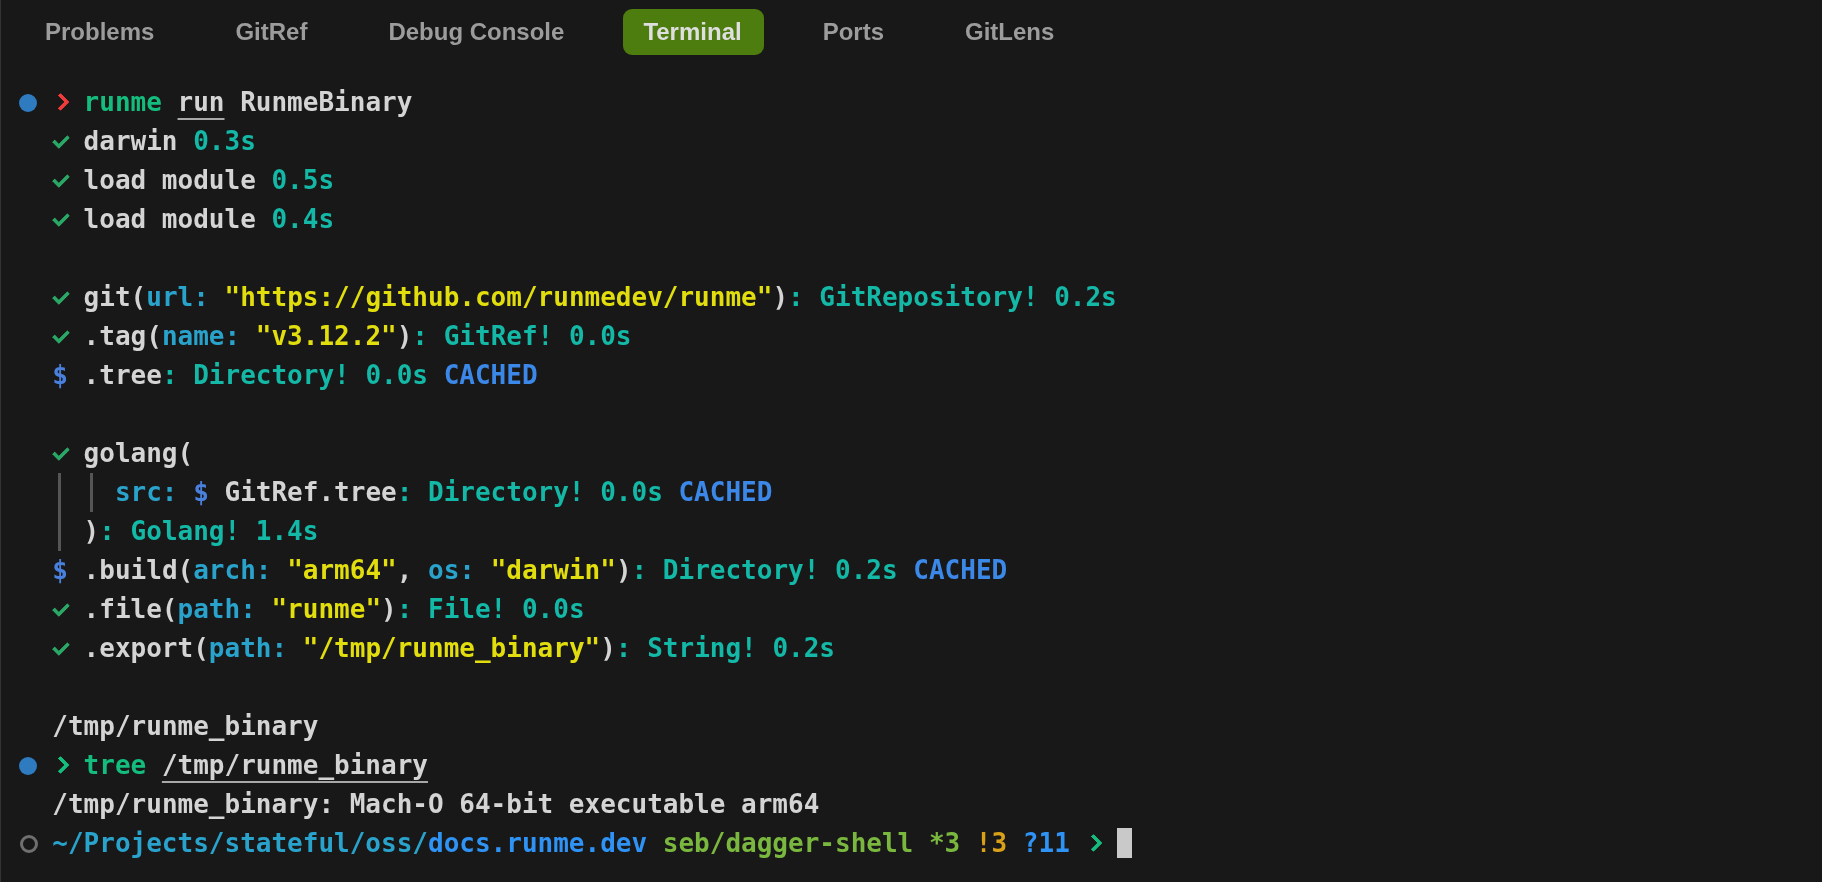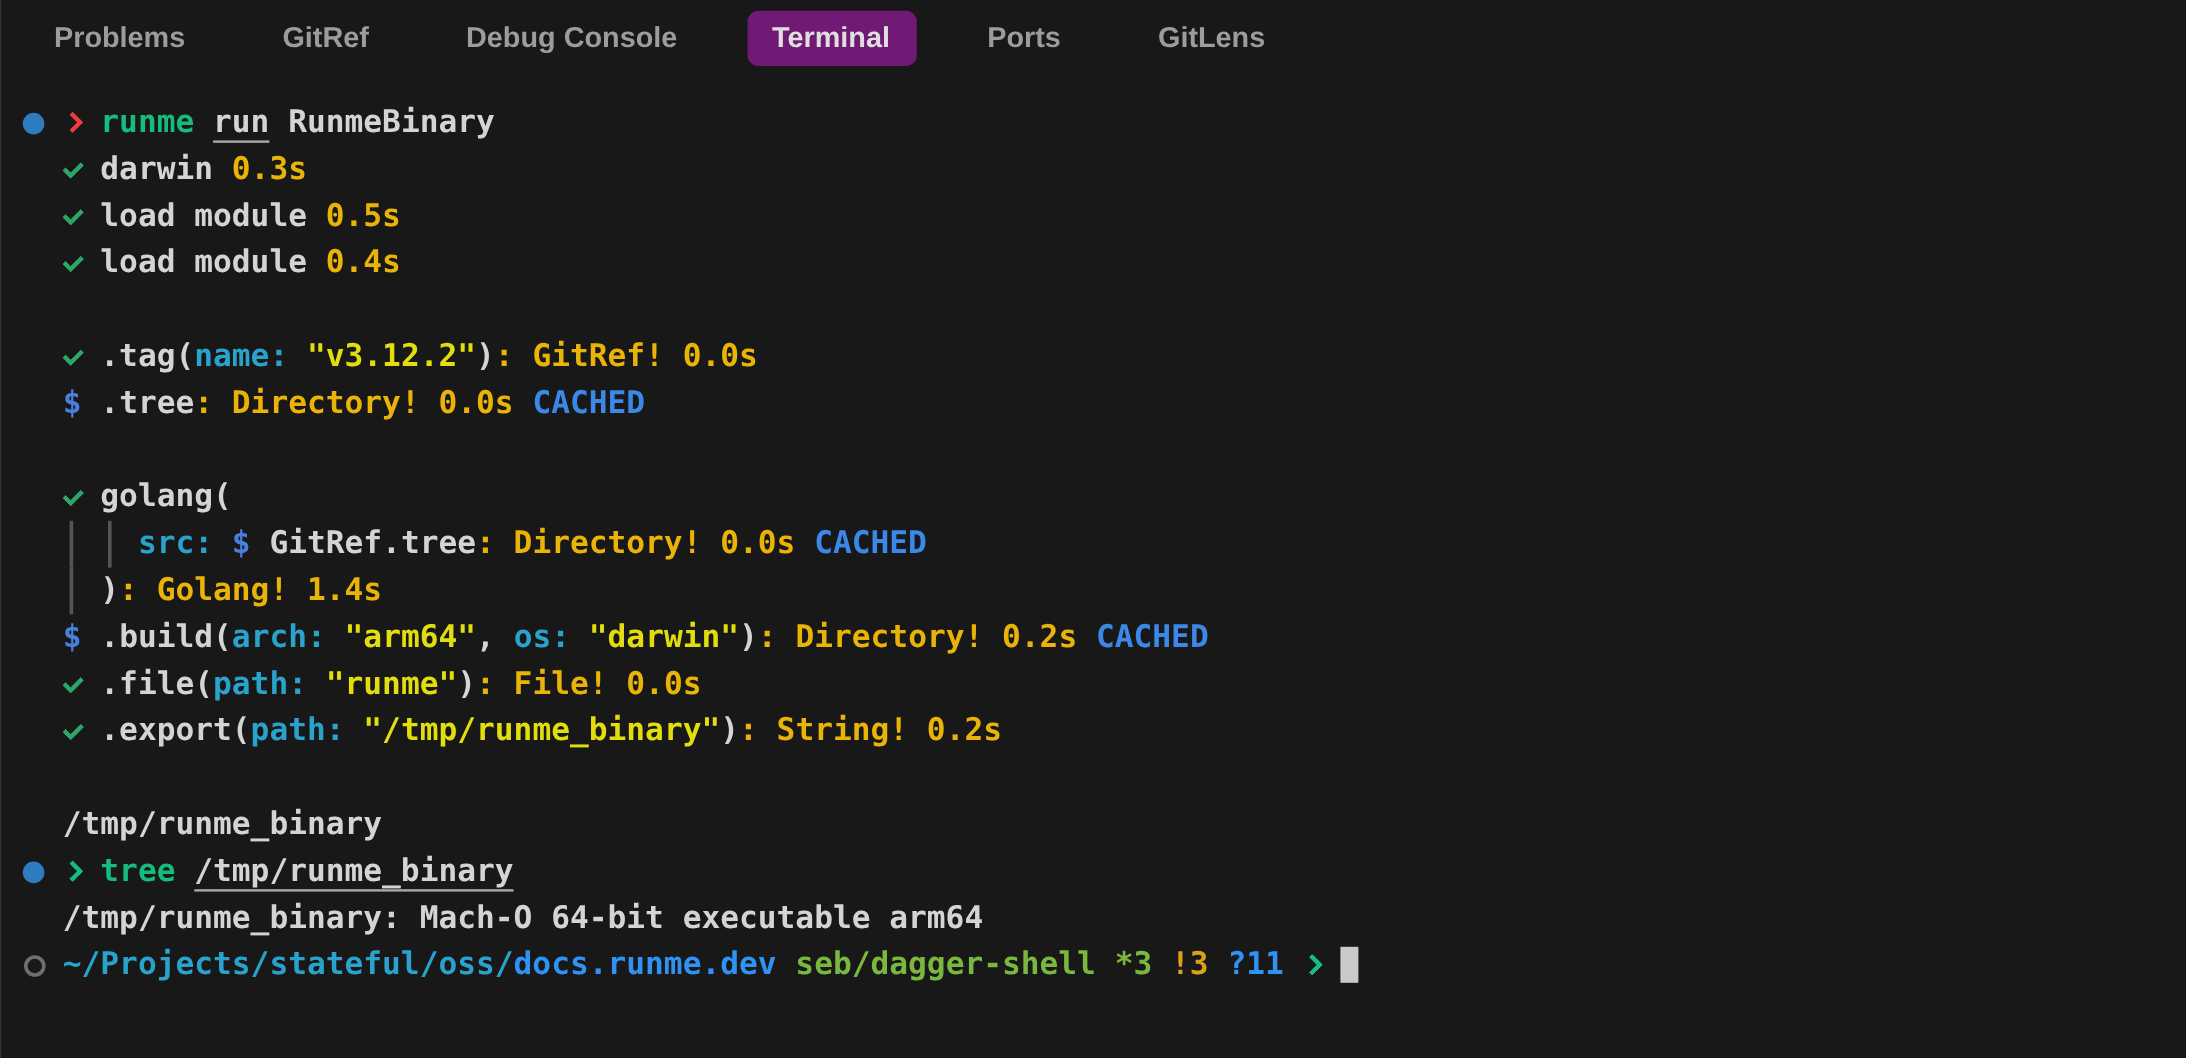--- a/index.html
+++ b/index.html
@@ -10,31 +10,31 @@
   }
   
   .tabbar{
     height:64px;display:flex;align-items:center;
     padding-left:22px;gap:37px;
   }
   .tab{
     color:#9c9c9c;font-size:24px;font-weight:600;
     padding:9px 22px;border-radius:9px;cursor:pointer;white-space:nowrap;
   }
-  .tab.active{background:#701a75;color:#dfdfdf;padding-left:20px;}
+  .tab.active{background:#4d7c0f;color:#dfdfdf;padding-left:20px;}
   
   .terminal{
     padding:19px 10px 0 20px;
     font-family:"DejaVu Sans Mono",monospace;
     font-size:26px;font-weight:700;
   }
   .tline{height:39px;line-height:39px;white-space:pre;}
   .seg{white-space:pre;}
   .c-white{color:#d4d4d4}
-  .c-gray{color:#eab308}
+  .c-gray{color:#14b8a6}
   .c-green{color:#14bd7e}
   .c-cyan{color:#2aa3cc}
   .c-yellow{color:#e2de0e}
   .c-blue{color:#4a80dd}
   .c-cache{color:#3b88e8}
   .c-blue2{color:#2f93f5}
   .c-lime{color:#7ab73e}
   .c-orange{color:#d9a118}
   .c-red{color:#ef3b3b}
   .c-underline{
@@ -85,20 +85,21 @@
   <div class="tab">Ports</div>
   <div class="tab">GitLens</div>
 </div>
 
 <div class="terminal">
     <div class="tline"><span class="icon i-dot"></span><span class="seg c-white"> </span><span class="icon i-chevron c-red"></span><span class="seg c-white"> </span><span class="seg c-green">runme</span><span class="seg c-white"> </span><span class="seg c-white c-underline">run</span><span class="seg c-white"> RunmeBinary</span></div>
     <div class="tline"><span class="seg c-white">  </span><span class="icon i-check"></span><span class="seg c-white"> darwin</span><span class="seg c-gray"> 0.3s</span></div>
     <div class="tline"><span class="seg c-white">  </span><span class="icon i-check"></span><span class="seg c-white"> load module</span><span class="seg c-gray"> 0.5s</span></div>
     <div class="tline"><span class="seg c-white">  </span><span class="icon i-check"></span><span class="seg c-white"> load module</span><span class="seg c-gray"> 0.4s</span></div>
     <div class="tline"></div>
+    <div class="tline"><span class="seg c-white">  </span><span class="icon i-check"></span><span class="seg c-white"> git(</span><span class="seg c-cyan">url:</span><span class="seg c-white"> </span><span class="seg c-yellow">"https://github.com/runmedev/runme"</span><span class="seg c-white">)</span><span class="seg c-gray">: GitRepository! 0.2s</span></div>
     <div class="tline"><span class="seg c-white">  </span><span class="icon i-check"></span><span class="seg c-white"> .tag(</span><span class="seg c-cyan">name:</span><span class="seg c-white"> </span><span class="seg c-yellow">"v3.12.2"</span><span class="seg c-white">)</span><span class="seg c-gray">: GitRef! 0.0s</span></div>
     <div class="tline"><span class="seg c-white">  </span><span class="seg c-blue">$</span><span class="seg c-white"> .tree</span><span class="seg c-gray">: Directory! 0.0s </span><span class="seg c-cache">CACHED</span></div>
     <div class="tline"></div>
     <div class="tline"><span class="seg c-white">  </span><span class="icon i-check"></span><span class="seg c-white"> golang(</span></div>
     <div class="tline"><span class="seg c-white">  </span><span class="icon i-vbar"></span><span class="seg c-white"> </span><span class="icon i-vbar"></span><span class="seg c-white"> </span><span class="seg c-cyan">src:</span><span class="seg c-white"> </span><span class="seg c-blue">$</span><span class="seg c-white"> GitRef.tree</span><span class="seg c-gray">: Directory! 0.0s </span><span class="seg c-cache">CACHED</span></div>
     <div class="tline"><span class="seg c-white">  </span><span class="icon i-vbar"></span><span class="seg c-white"> )</span><span class="seg c-gray">: Golang! 1.4s</span></div>
     <div class="tline"><span class="seg c-white">  </span><span class="seg c-blue">$</span><span class="seg c-white"> .build(</span><span class="seg c-cyan">arch:</span><span class="seg c-white"> </span><span class="seg c-yellow">"arm64"</span><span class="seg c-white">, </span><span class="seg c-cyan">os:</span><span class="seg c-white"> </span><span class="seg c-yellow">"darwin"</span><span class="seg c-white">)</span><span class="seg c-gray">: Directory! 0.2s </span><span class="seg c-cache">CACHED</span></div>
     <div class="tline"><span class="seg c-white">  </span><span class="icon i-check"></span><span class="seg c-white"> .file(</span><span class="seg c-cyan">path:</span><span class="seg c-white"> </span><span class="seg c-yellow">"runme"</span><span class="seg c-white">)</span><span class="seg c-gray">: File! 0.0s</span></div>
     <div class="tline"><span class="seg c-white">  </span><span class="icon i-check"></span><span class="seg c-white"> .export(</span><span class="seg c-cyan">path:</span><span class="seg c-white"> </span><span class="seg c-yellow">"/tmp/runme_binary"</span><span class="seg c-white">)</span><span class="seg c-gray">: String! 0.2s</span></div>
     <div class="tline"></div>

